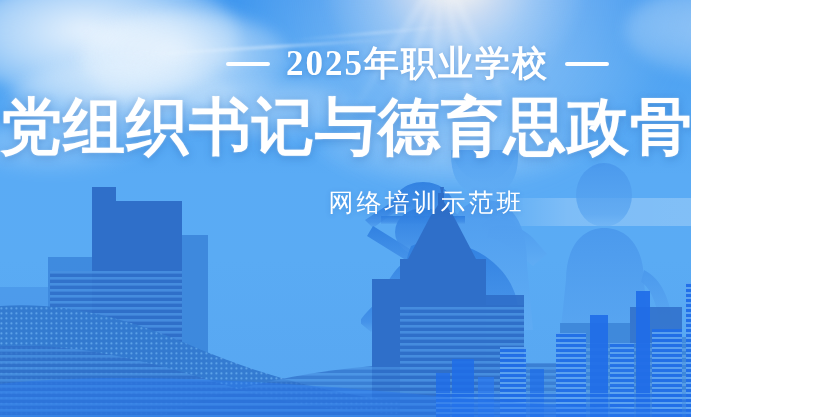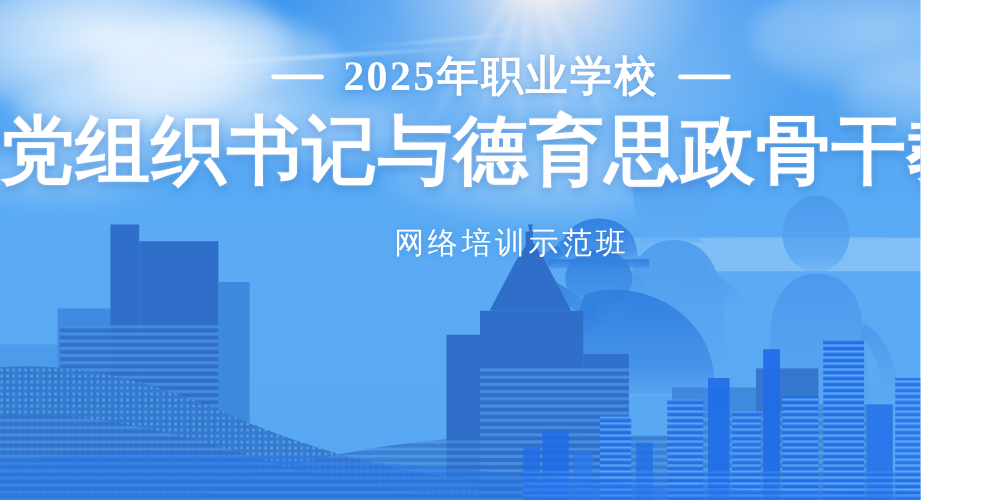--- a/index.html
+++ b/index.html
@@ -2,21 +2,21 @@
 <html><head>
 <meta charset="utf-8">
 <style>
   html, body {
     margin: 0;
     padding: 0;
     background: #ffffff;
   }
   #banner {
     position: relative;
-    width: 767px;
+    width: 691px;
     height: 417px;
     overflow: hidden;
     font-family: "Liberation Sans", sans-serif;
     background: linear-gradient(180deg, #3f97ef 0%, #4fa3f2 18%, #5aabf5 42%, #5aabf4 62%, #57a6f1 100%);
   }
 
   
   .sky-layer {
     position: absolute;
     inset: 0;

